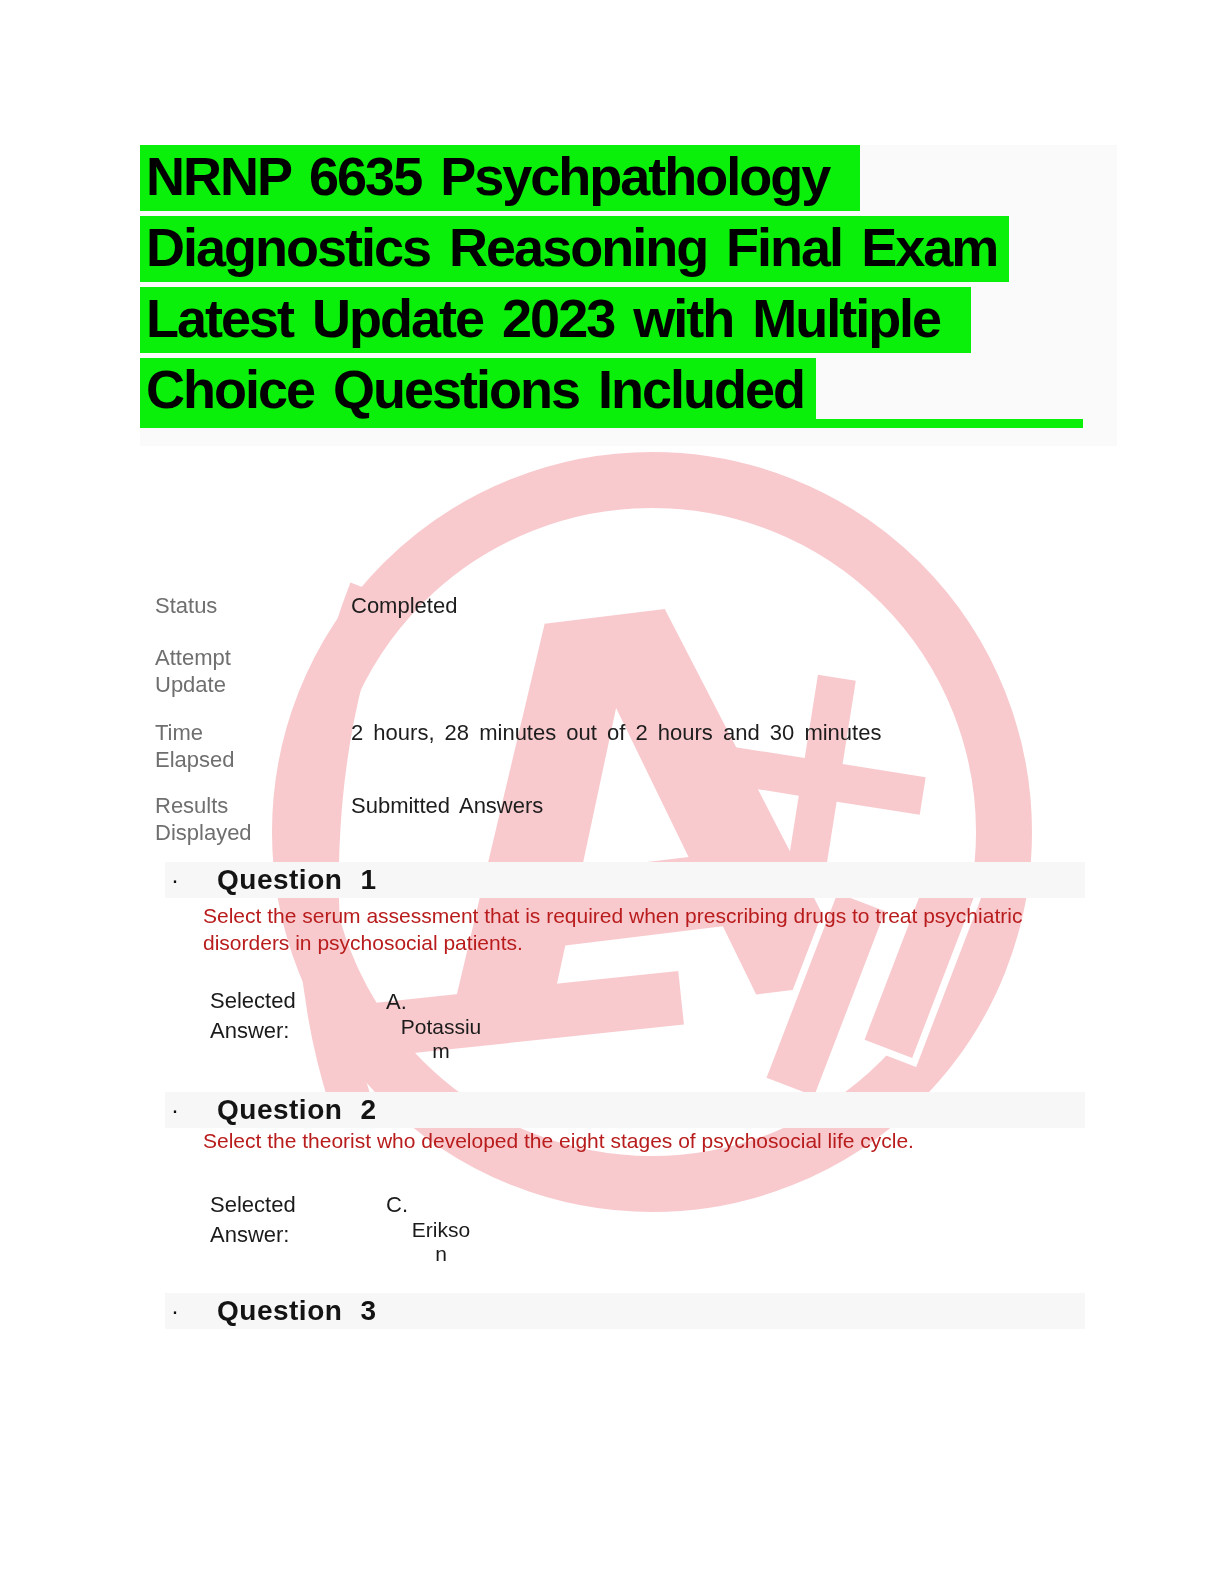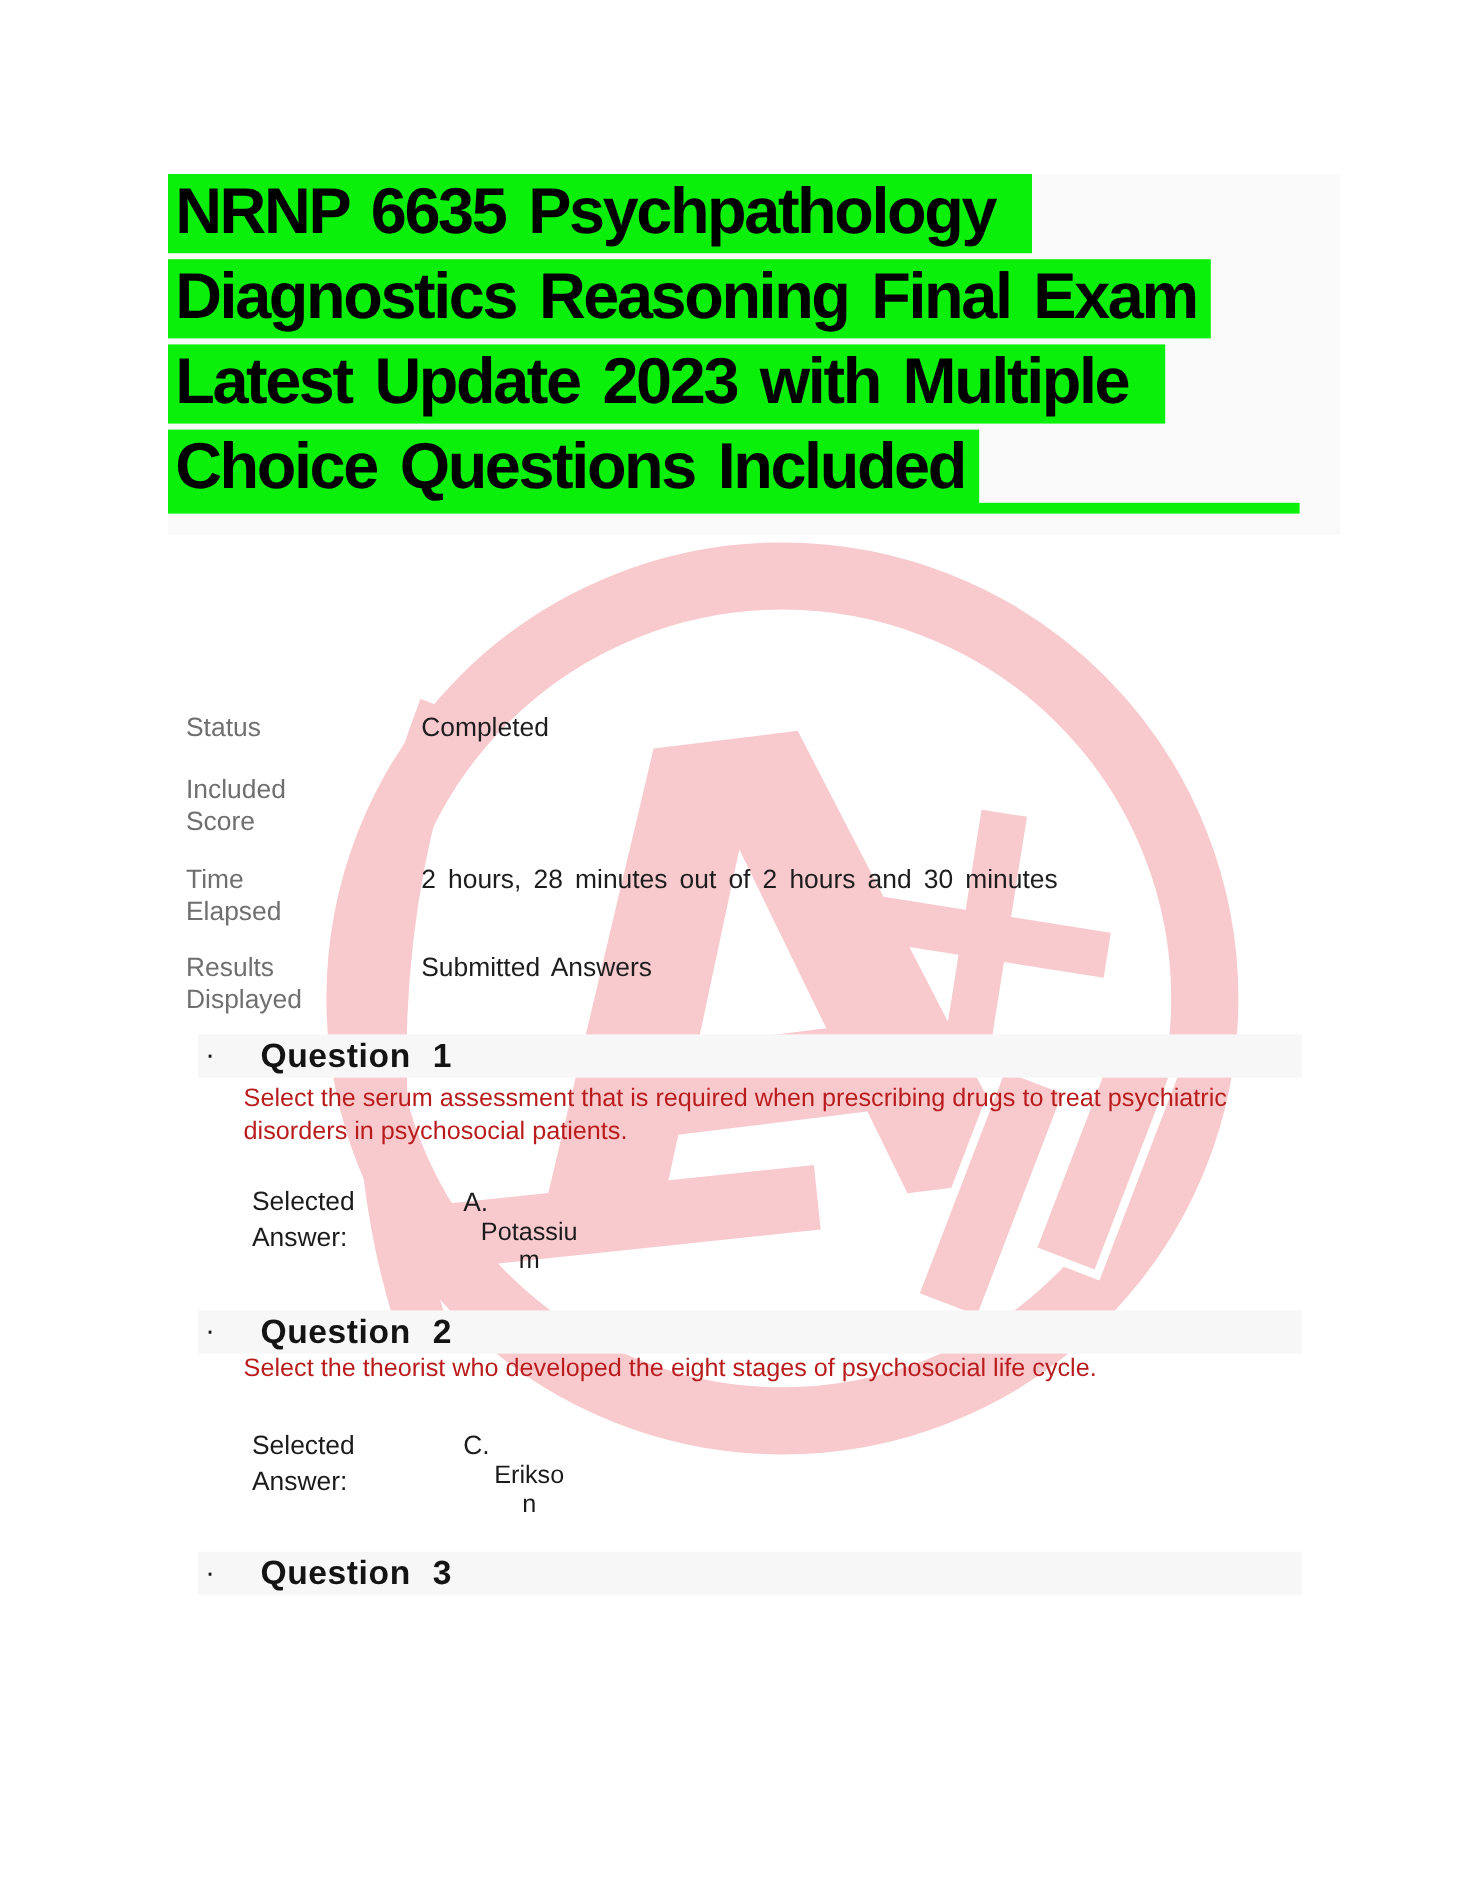--- a/index.html
+++ b/index.html
@@ -96,21 +96,21 @@
       <rect x="545" y="460" width="58" height="205" transform="rotate(21 574 562)" stroke="#ffffff" stroke-width="7"></rect>
       <rect x="638" y="448" width="58" height="178" transform="rotate(21 667 537)" stroke="#ffffff" stroke-width="7"></rect>
     </g>
   </svg>
 
   <div class="summary-row row-1">
     <div class="summary-label">Status</div>
     <div class="summary-value">Completed</div>
   </div>
   <div class="summary-row row-2">
-    <div class="summary-label">Included Score</div>
+    <div class="summary-label">Attempt Update</div>
   </div>
   <div class="summary-row row-3">
     <div class="summary-label">Time Elapsed</div>
     <div class="summary-value">2 hours, 28 minutes out of 2 hours and 30 minutes</div>
   </div>
   <div class="summary-row row-4">
     <div class="summary-label">Results Displayed</div>
     <div class="summary-value">Submitted Answers</div>
   </div>
 

